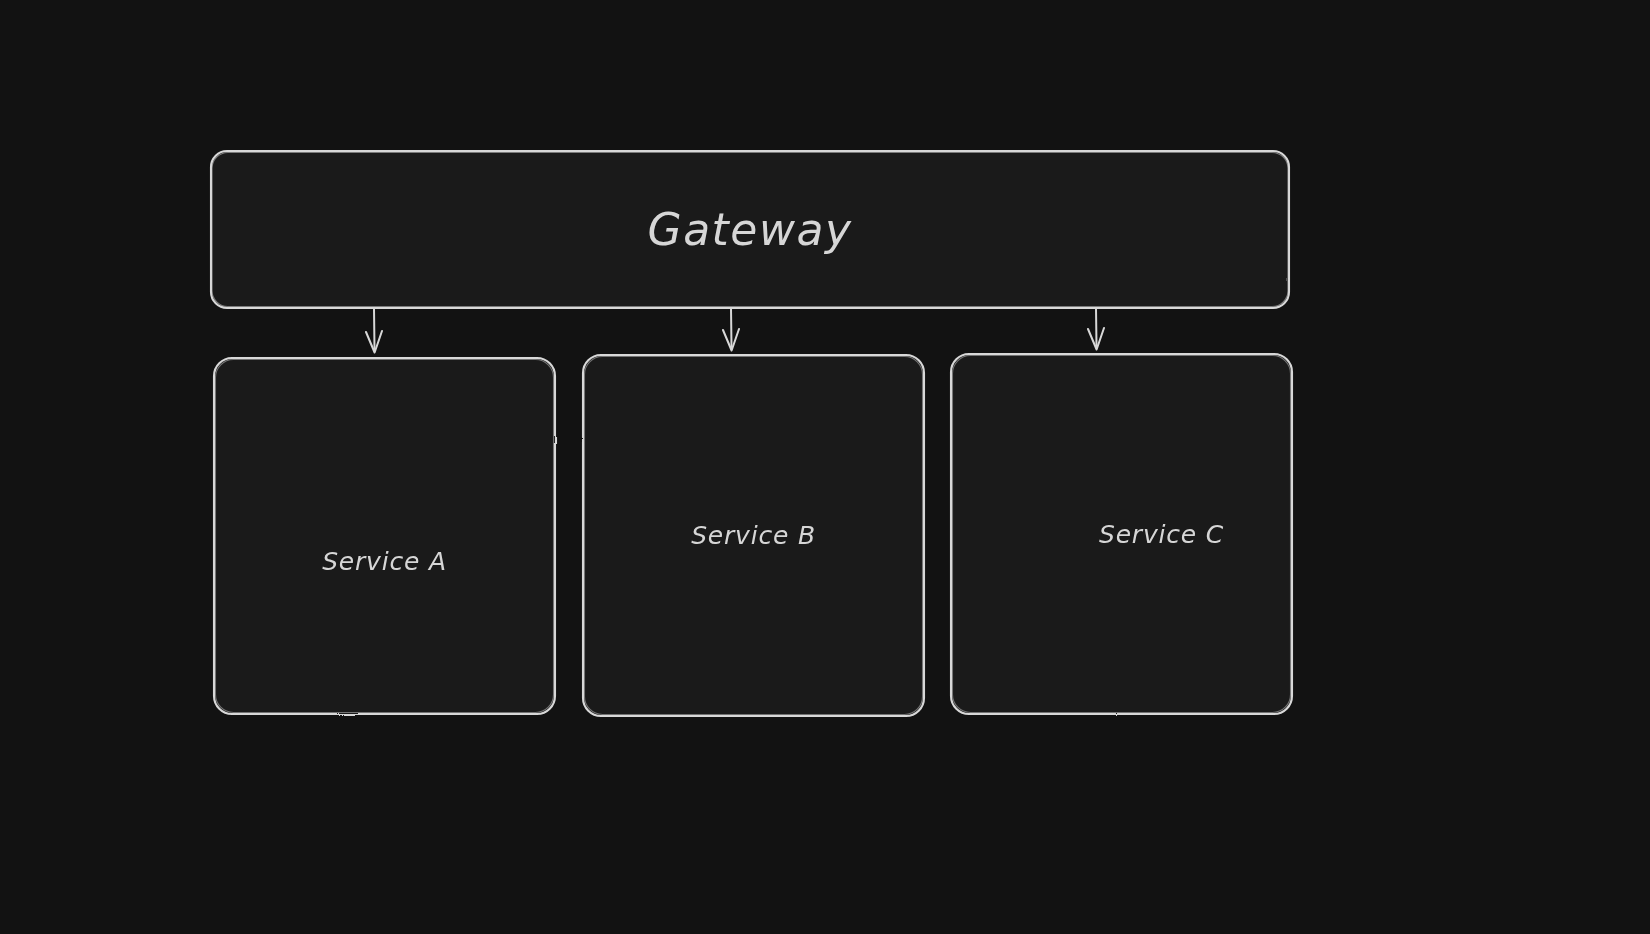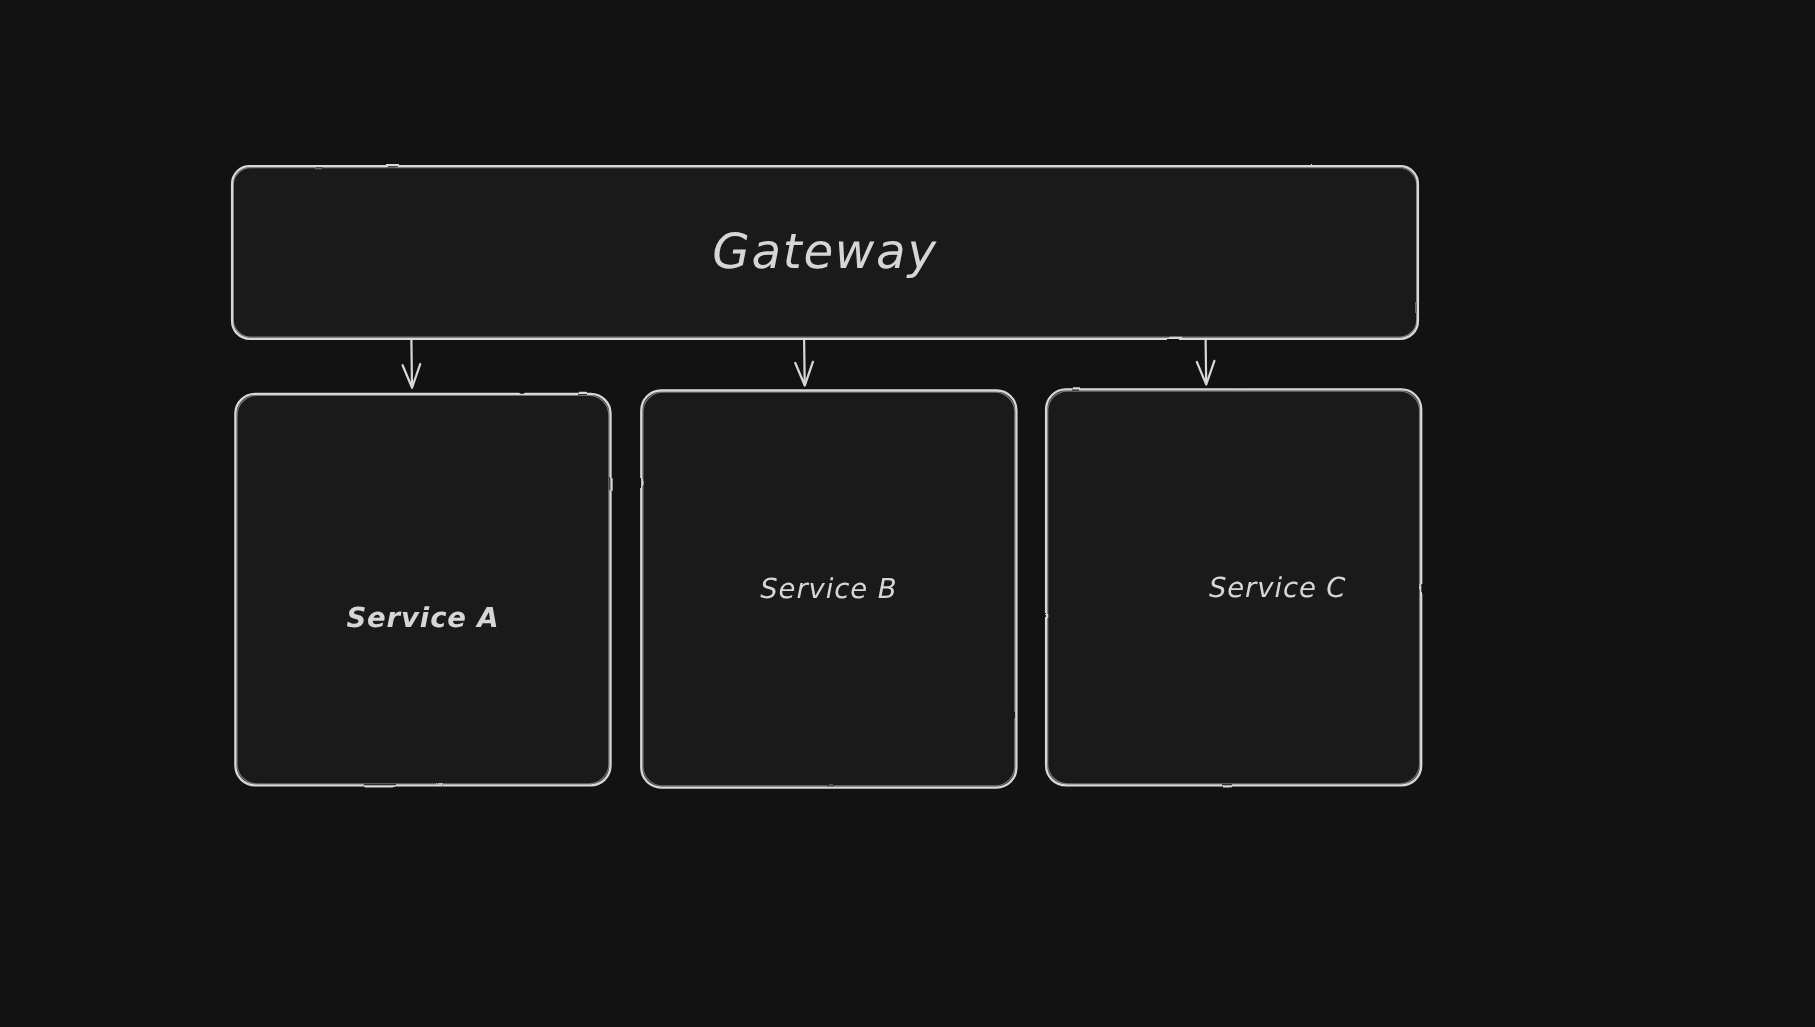--- a/index.html
+++ b/index.html
@@ -119,19 +119,19 @@
     </g>
 
     <g filter="url(#rough2)">
       <path d="M 1096 308 L 1096.5 346" fill="none" stroke="#d8d8d8" stroke-width="2" stroke-linecap="round"></path>
       <path d="M 1088 329 L 1096.6 349.5 L 1104 328" fill="none" stroke="#d8d8d8" stroke-width="2" stroke-linecap="round" stroke-linejoin="round"></path>
     </g>
   </svg>
 
   <div class="node-label label-gateway" style="left:211px; top:151px; width:1078px; height:157px;">Gateway</div>
 
-  <div class="node-label label-service" style="left:214px; top:358px; width:341px; height:406px;font-weight:bold;">Service A</div>
+  <div class="node-label label-service" style="left:214px; top:358px; width:341px; height:406px;">Service A</div>
 
   <div class="node-label label-service" style="left:583px; top:355px; width:341px; height:361px;">Service B</div>
 
   <div class="node-label label-service" style="left:951px; top:354px; width:341px; height:360px;padding-left:40px;">Service C</div>
 
 </div>
 
 </body></html>

